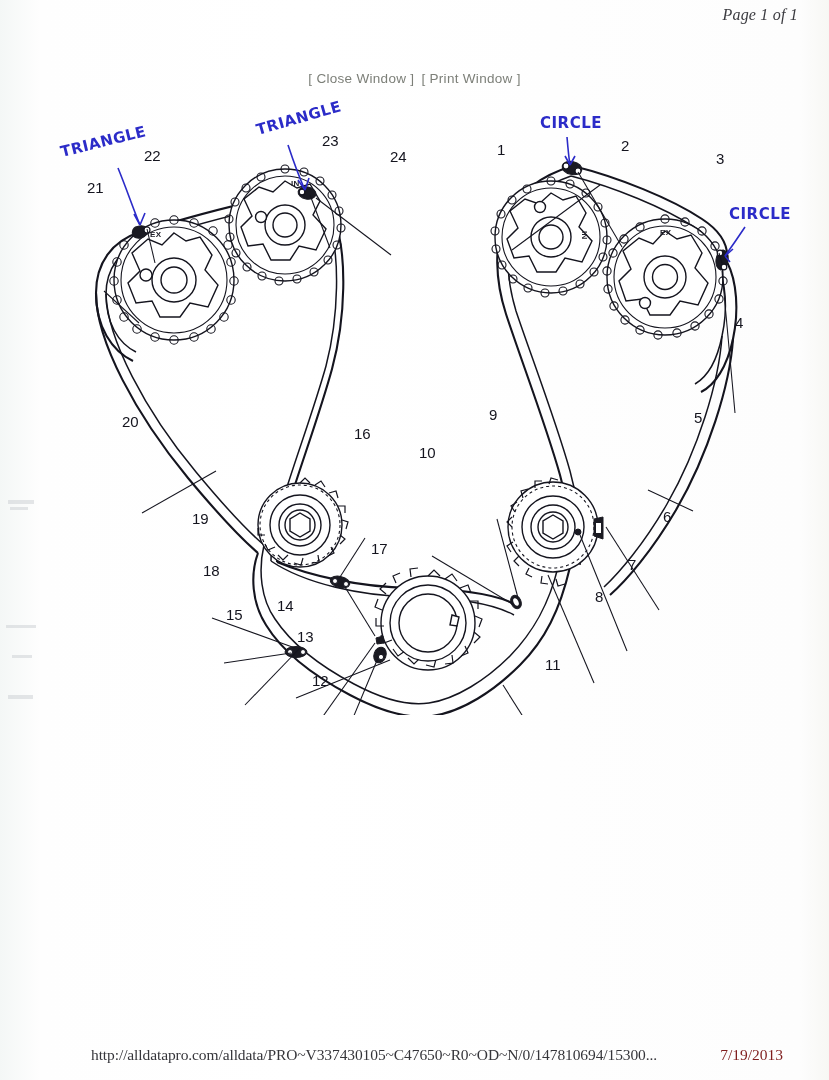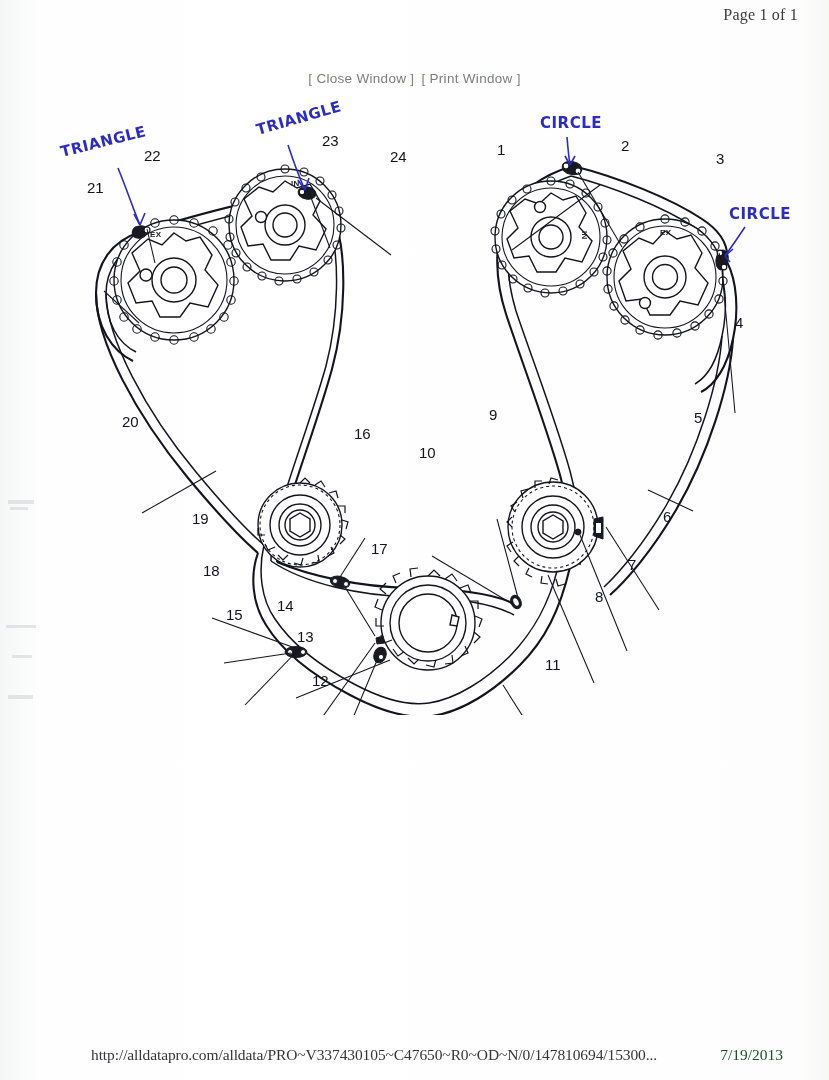--- a/index.html
+++ b/index.html
@@ -27,20 +27,21 @@
 
   
   #page-indicator {
     position: absolute;
     top: 6px;
     right: 31px;
     font-family: "Liberation Serif", serif;
     font-size: 16px;
     color: #3b3b40;
     letter-spacing: .2px;
+    font-style: italic;
   }
 
   #window-links {
     position: absolute;
     top: 71px;
     left: 0;
     width: 829px;
     text-align: center;
     font-family: "Liberation Sans", sans-serif;
     font-size: 13.5px;
@@ -65,21 +66,21 @@
     letter-spacing: -0.1px;
     white-space: nowrap;
     margin-left: 19px;
   }
   #footer-date {
     position: absolute;
     bottom: 16px;
     right: 46px;
     font-family: "Liberation Serif", serif;
     font-size: 15.5px;
-    color: #14532d;
+    color: #7f1d1d;
     white-space: nowrap;
   }
 
   
   #diagram {
     position: absolute;
     top: 95px;
     left: 0;
     width: 829px;
     height: 620px;

